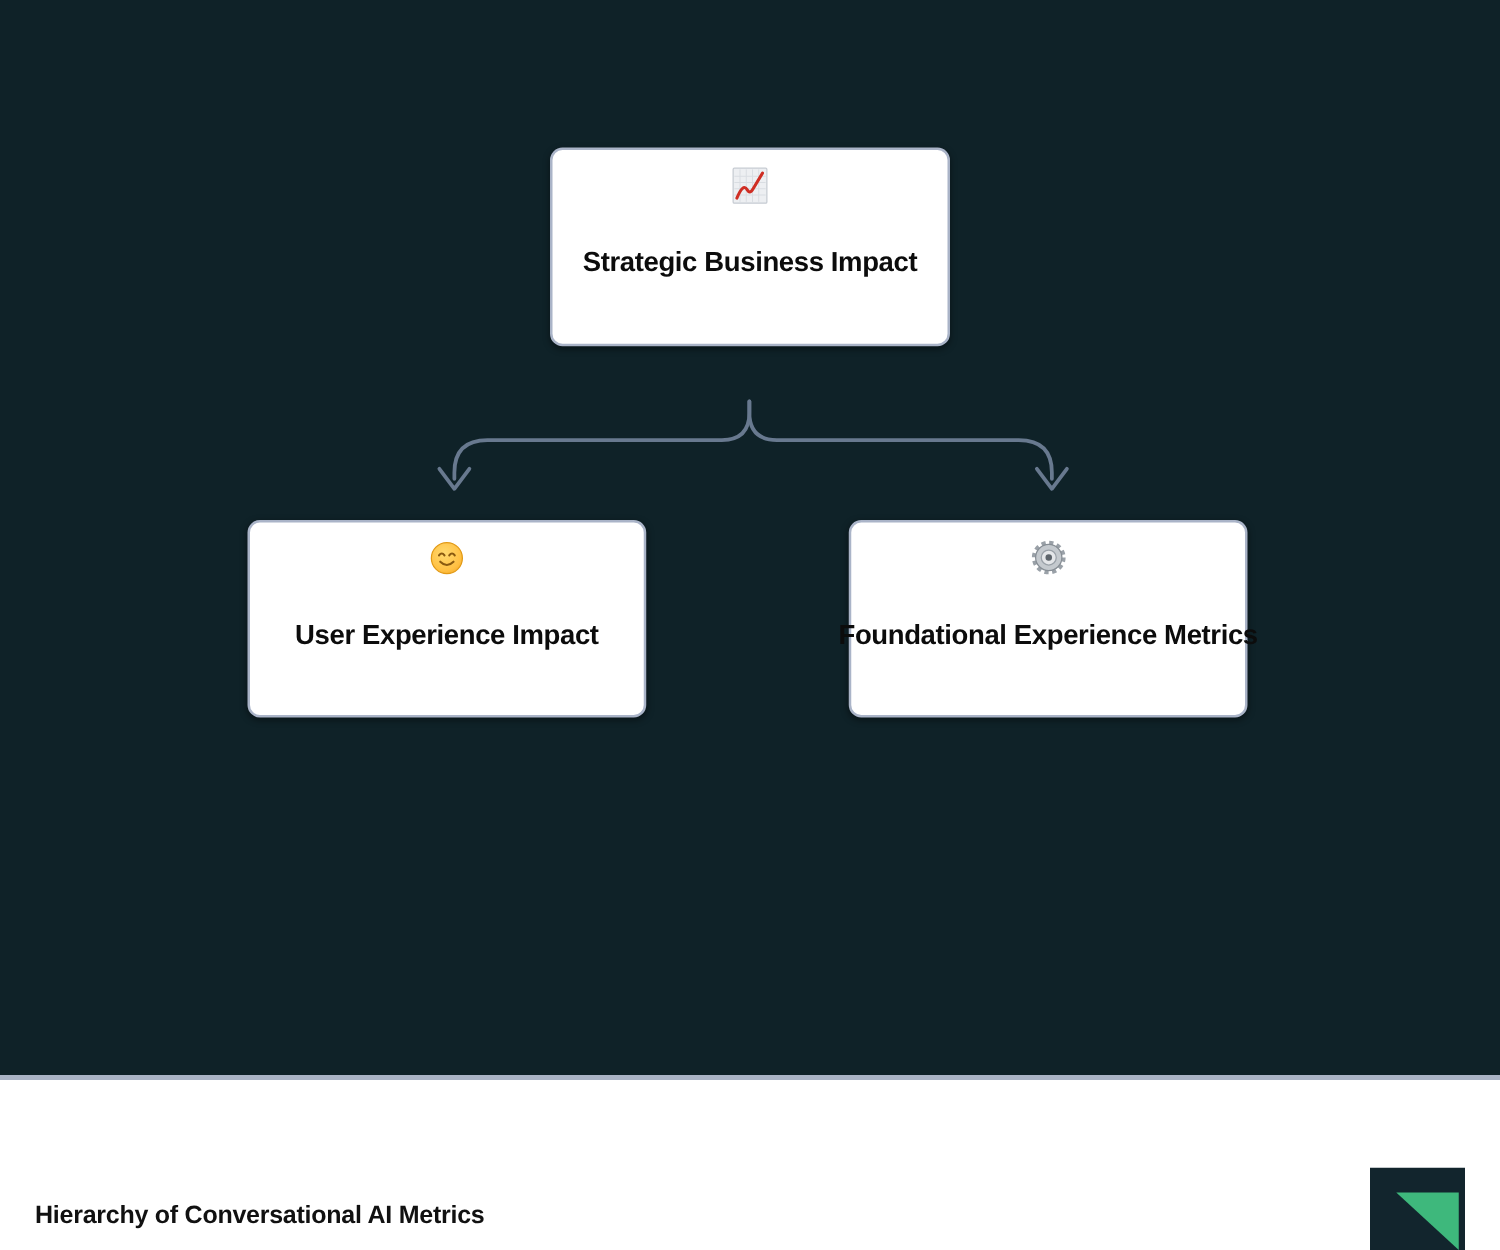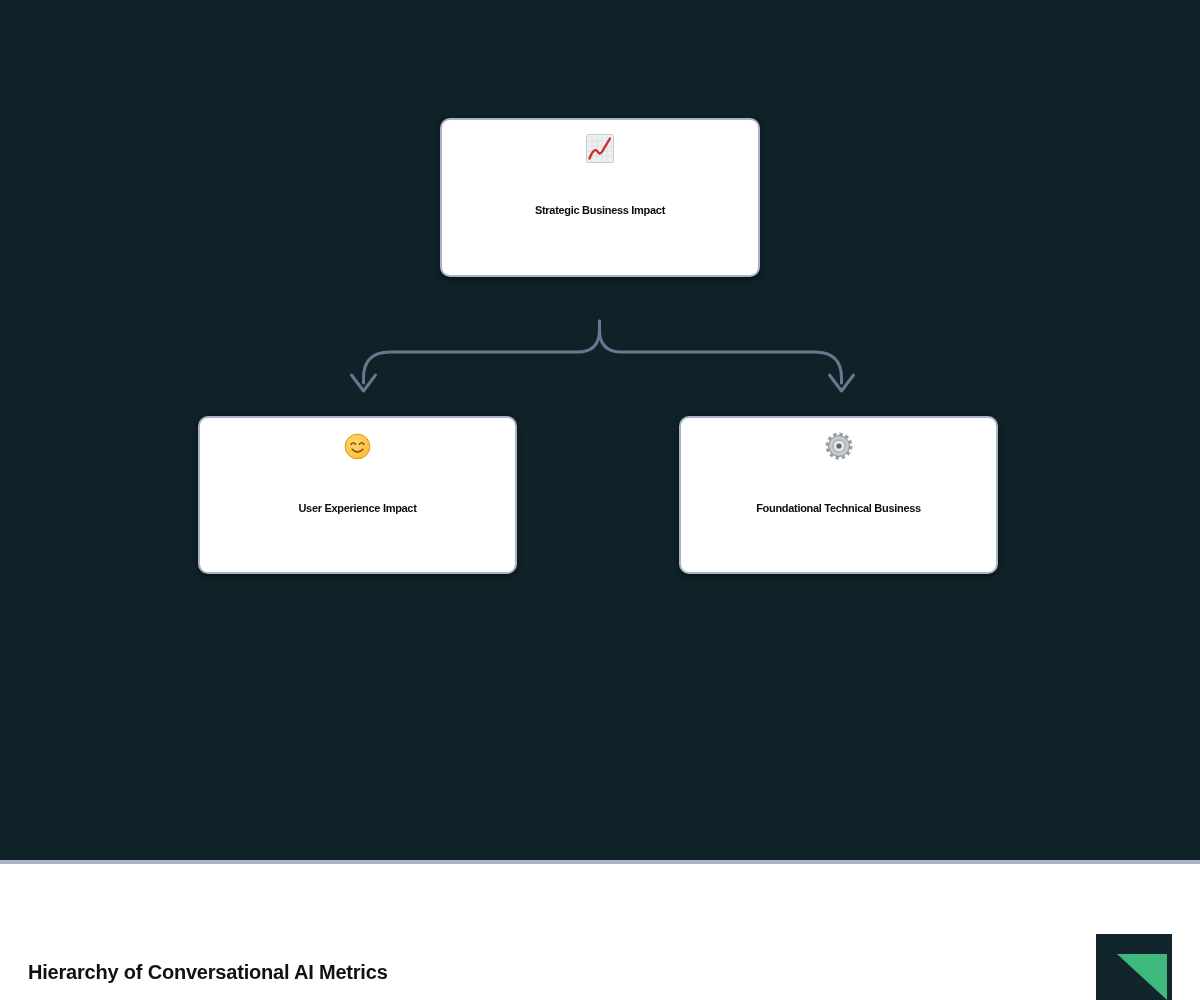--- a/index.html
+++ b/index.html
@@ -16,21 +16,21 @@
   .node{
     position:absolute;background:#ffffff;border:2px solid #aab4c8;border-radius:10px;
     box-sizing:border-box;display:flex;flex-direction:column;align-items:center;
     box-shadow:0 2px 6px rgba(0,0,0,0.45);
   }
   .node-root{left:440px;top:118px;width:320px;height:159px;}
   .node-ux{left:198px;top:416px;width:319px;height:158px;}
   .node-tech{left:679px;top:416px;width:319px;height:158px;}
   .node-icon{margin-top:12px;height:32px;display:flex;align-items:center;justify-content:center;}
   .node-label{
-    margin-top:36px;font-size:11px;font-weight:700;letter-spacing:-0.3px;
+    margin-top:36px;font-size:22px;font-weight:700;letter-spacing:-0.3px;
     color:#0c0c0c;line-height:20px;text-align:center;white-space:nowrap;
   }
   .footer{
     width:1200px;height:136px;background:#ffffff;box-sizing:border-box;
     display:flex;align-items:center;justify-content:space-between;padding:0 28px;margin-top:40px;
   }
   .footer-title{font-size:20px;font-weight:700;letter-spacing:-0.2px;color:#111111;}
   .footer-logo svg{display:block;}
 </style>
 </head>
@@ -77,21 +77,21 @@
 
   <div class="node node-tech">
     <div class="node-icon">
       <svg width="30" height="30" viewBox="0 0 30 30">
         <circle cx="15" cy="15" r="11" fill="none" stroke="#9aa1a8" stroke-width="5" stroke-dasharray="3.1 2.66"></circle>
         <circle cx="15" cy="15" r="10.5" fill="#c4c9ce" stroke="#878e95" stroke-width="1"></circle>
         <circle cx="15" cy="15" r="6" fill="#e4e6e9" stroke="#9aa1a8" stroke-width="1"></circle>
         <circle cx="15" cy="15" r="2.6" fill="#5d646b"></circle>
       </svg>
     </div>
-    <div class="node-label">Foundational Technical Business</div>
+    <div class="node-label">Foundational Experience Metrics</div>
   </div>
 
 </div>
 
 <div class="footer">
   <div class="footer-title">Hierarchy of Conversational AI Metrics</div>
   <div class="footer-logo">
     <svg width="76" height="76" viewBox="0 0 76 76">
       <rect width="76" height="76" fill="#12252d"></rect>
       <polygon points="21,20 71,20 71,66" fill="#3eb87c"></polygon>

